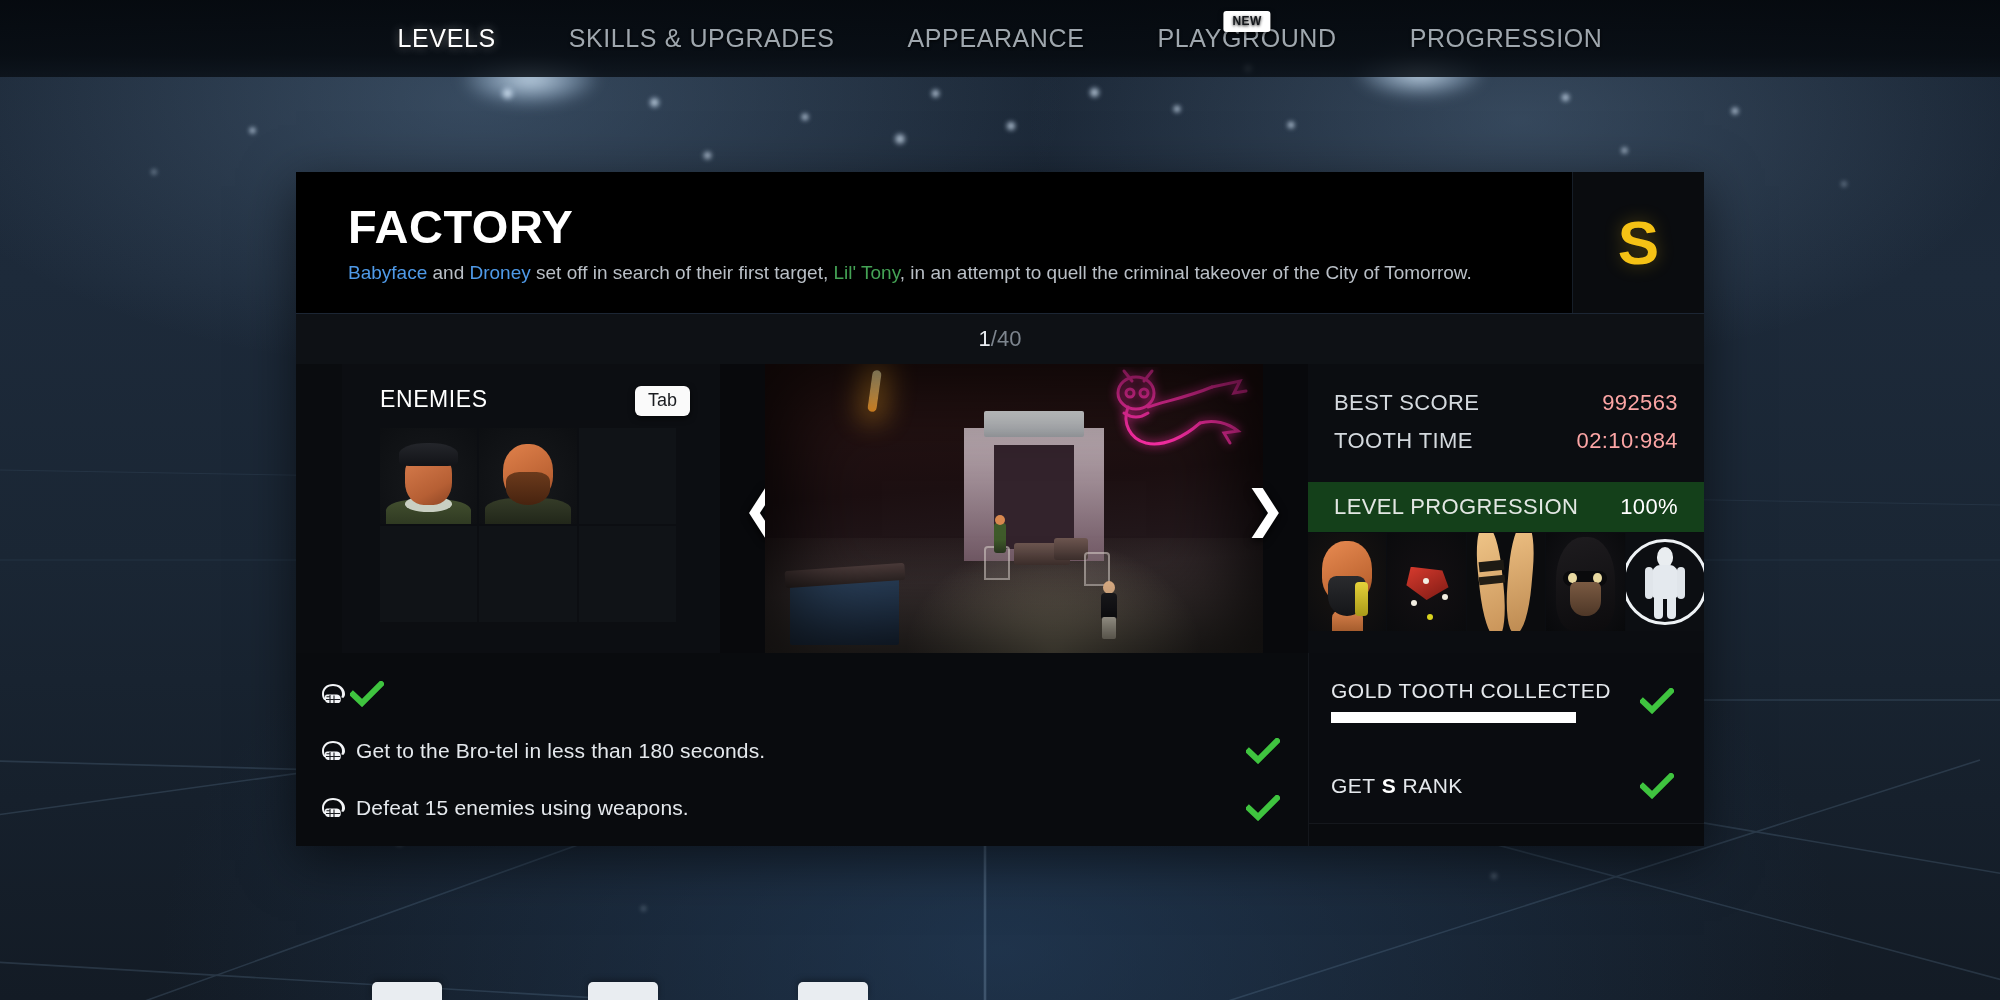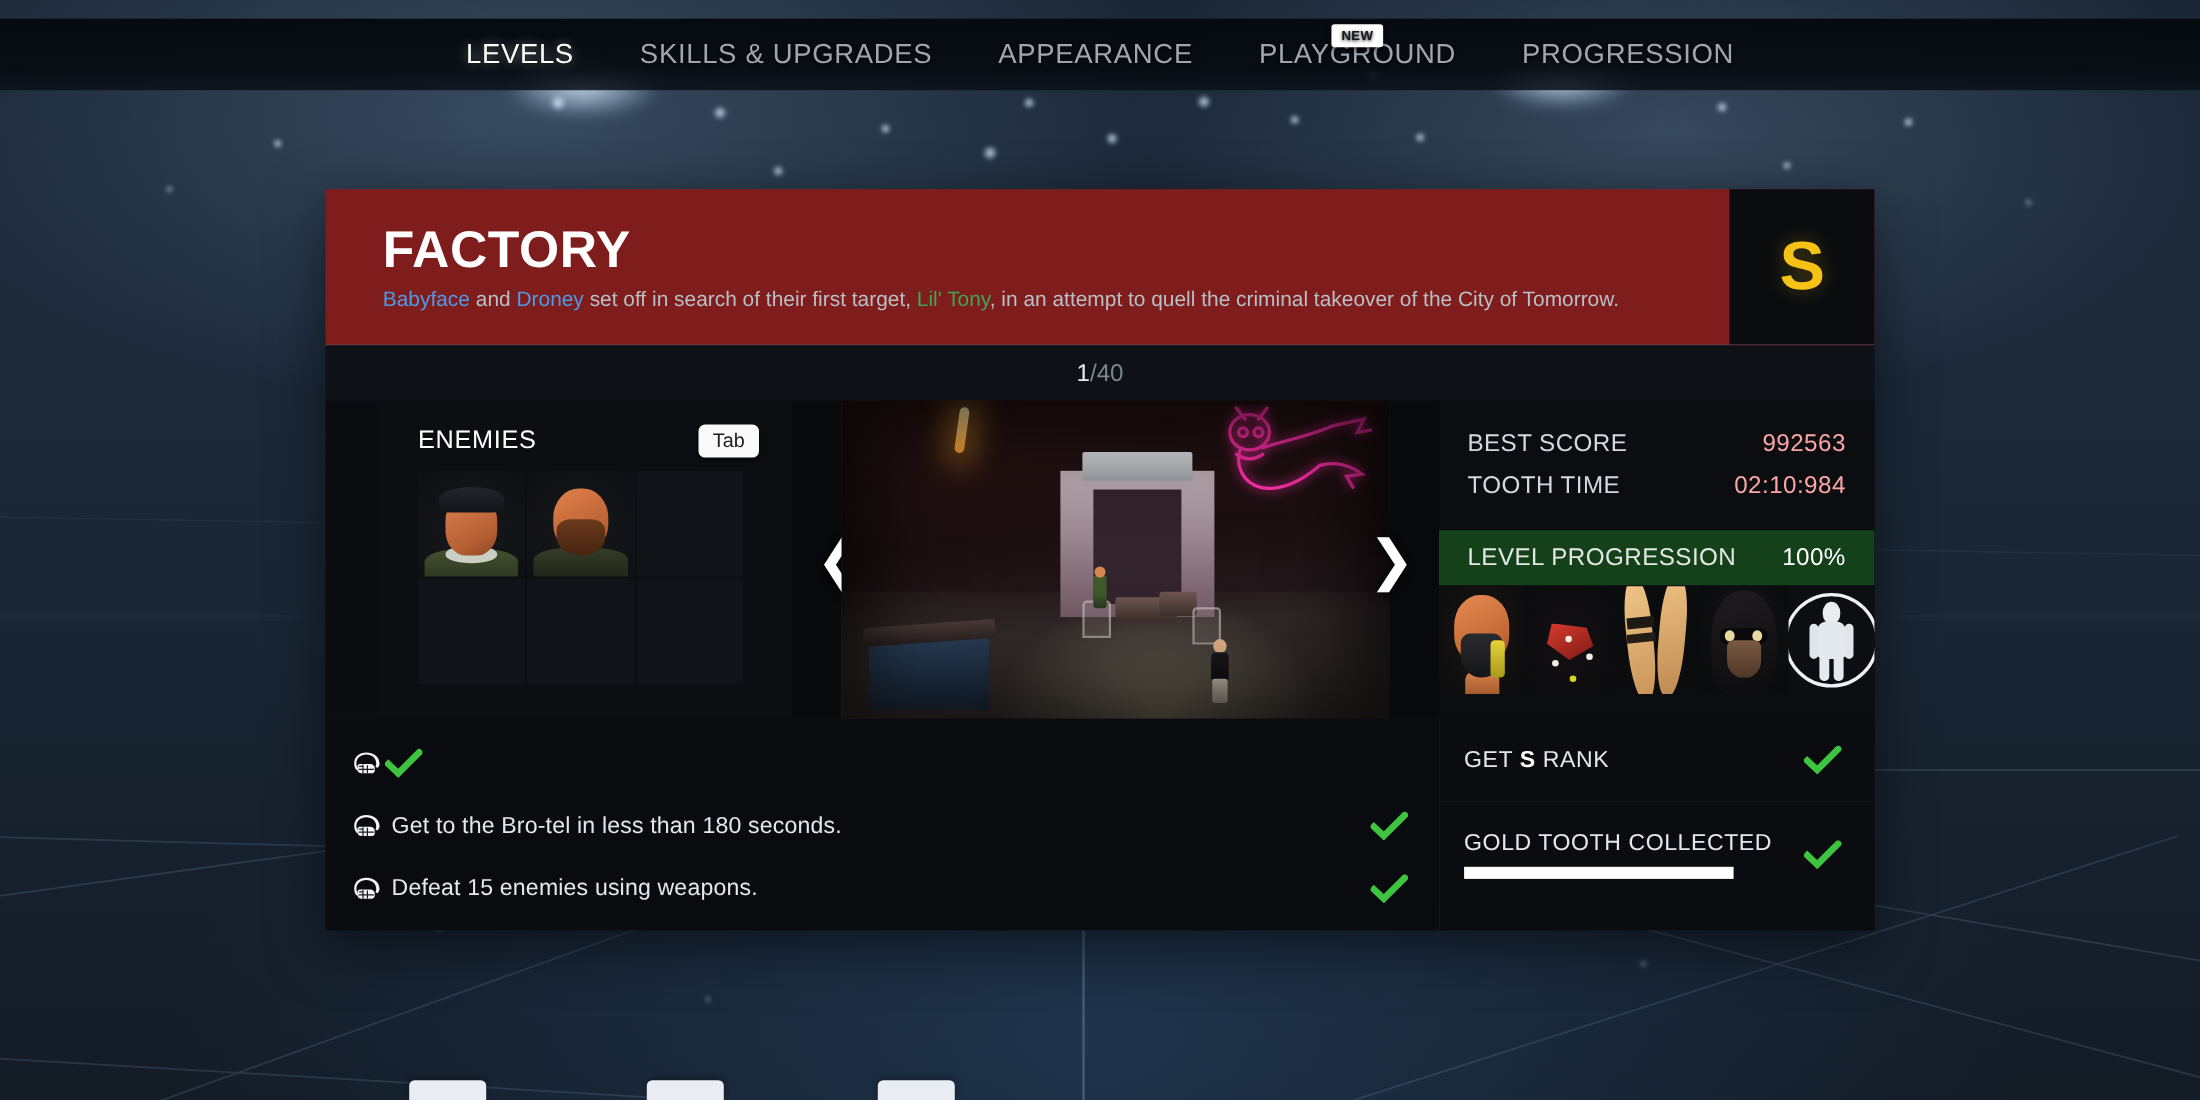--- a/index.html
+++ b/index.html
@@ -27,24 +27,24 @@
     filter: blur(2px);
   }
   .glow-big {
     position: absolute; border-radius: 50%;
     background: radial-gradient(ellipse, rgba(215,235,252,0.88) 0%, rgba(190,218,245,0.40) 45%, rgba(170,205,240,0) 75%);
     filter: blur(7px);
   }
 
   
   #topnav {
-    position: absolute; top: 17px; left: 0; width: 2000px; height: 65px;
+    position: absolute; top: 0; left: 0; width: 2000px; height: 77px;
     background: linear-gradient(180deg, rgba(5,9,14,0.97) 0%, rgba(7,12,18,0.94) 72%, rgba(10,16,23,0.86) 100%);
     display: flex; align-items: center; justify-content: center;
-    gap: 0px;
+    gap: 13px;
     z-index: 40;
   }
   .navitem {
     position: relative;
     font-size: 25px; letter-spacing: .6px;
     color: #9fa7ae; padding: 0 30px;
     white-space: nowrap;
     text-shadow: 0 1px 3px rgba(0,0,0,.9);
   }
   .navitem.active { color: #ffffff; text-shadow: 0 0 10px rgba(255,255,255,.45), 0 1px 3px #000; }
@@ -60,21 +60,21 @@
   #card {
     position: absolute; left: 296px; top: 172px;
     width: 1408px;
     z-index: 20;
     box-shadow: 0 14px 50px rgba(0,0,0,.55);
   }
 
   
   #card-header {
     display: flex;
-    background: #7f1d1d;
+    background: #000000;
     border-bottom: 1px solid rgba(80,110,150,.35);
   }
   #header-main { flex: 1; padding: 30px 52px 26px; min-width: 0; }
   #level-title {
     font-size: 47px; font-weight: bold; color: #fff;
     letter-spacing: .5px; line-height: 1.05; margin-bottom: 9px;
   }
   #level-desc {
     font-size: 19px; line-height: 1.42; color: #b9bfc6; max-width: 1215px;
   }
@@ -557,38 +557,38 @@
         <span class="obj-text">Defeat 15 enemies using weapons.</span>
         <span class="check">
           <svg width="34" height="26" viewBox="0 0 34 26">
               <path d="M3 13.5 L12 22 L31 3" stroke="#3fc43f" stroke-width="6" fill="none" stroke-linecap="square"></path>
             </svg>
         </span>
       </div>
     </div>
 
     <div id="bonus-pane">
+      <div class="bonus-block" id="bonus-tooth">
+        <div id="tooth-wrap">
+          <div class="bonus-label">GOLD TOOTH COLLECTED</div>
+          <div id="tooth-bar"></div>
+        </div>
+        <span class="check">
+          <svg width="34" height="26" viewBox="0 0 34 26">
+              <path d="M3 13.5 L12 22 L31 3" stroke="#3fc43f" stroke-width="6" fill="none" stroke-linecap="square"></path>
+            </svg>
+        </span>
+      </div>
       <div class="bonus-block" id="bonus-rank">
         <div class="bonus-label"><span>GET </span><b>S</b><span> RANK</span></div>
         <span class="check">
           <svg width="34" height="26" viewBox="0 0 34 26">
               <path d="M3 13.5 L12 22 L31 3" stroke="#3fc43f" stroke-width="6" fill="none" stroke-linecap="square"></path>
             </svg>
         </span>
       </div>
-      <div class="bonus-block" id="bonus-tooth">
-        <div id="tooth-wrap">
-          <div class="bonus-label">GOLD TOOTH COLLECTED</div>
-          <div id="tooth-bar"></div>
-        </div>
-        <span class="check">
-          <svg width="34" height="26" viewBox="0 0 34 26">
-              <path d="M3 13.5 L12 22 L31 3" stroke="#3fc43f" stroke-width="6" fill="none" stroke-linecap="square"></path>
-            </svg>
-        </span>
-      </div>
     </div>
   </div>
 </section>
 
 <div class="bottom-btn" style="left:372px;"></div>
 <div class="bottom-btn" style="left:588px;"></div>
 <div class="bottom-btn" style="left:798px;"></div>
 
 </body></html>

